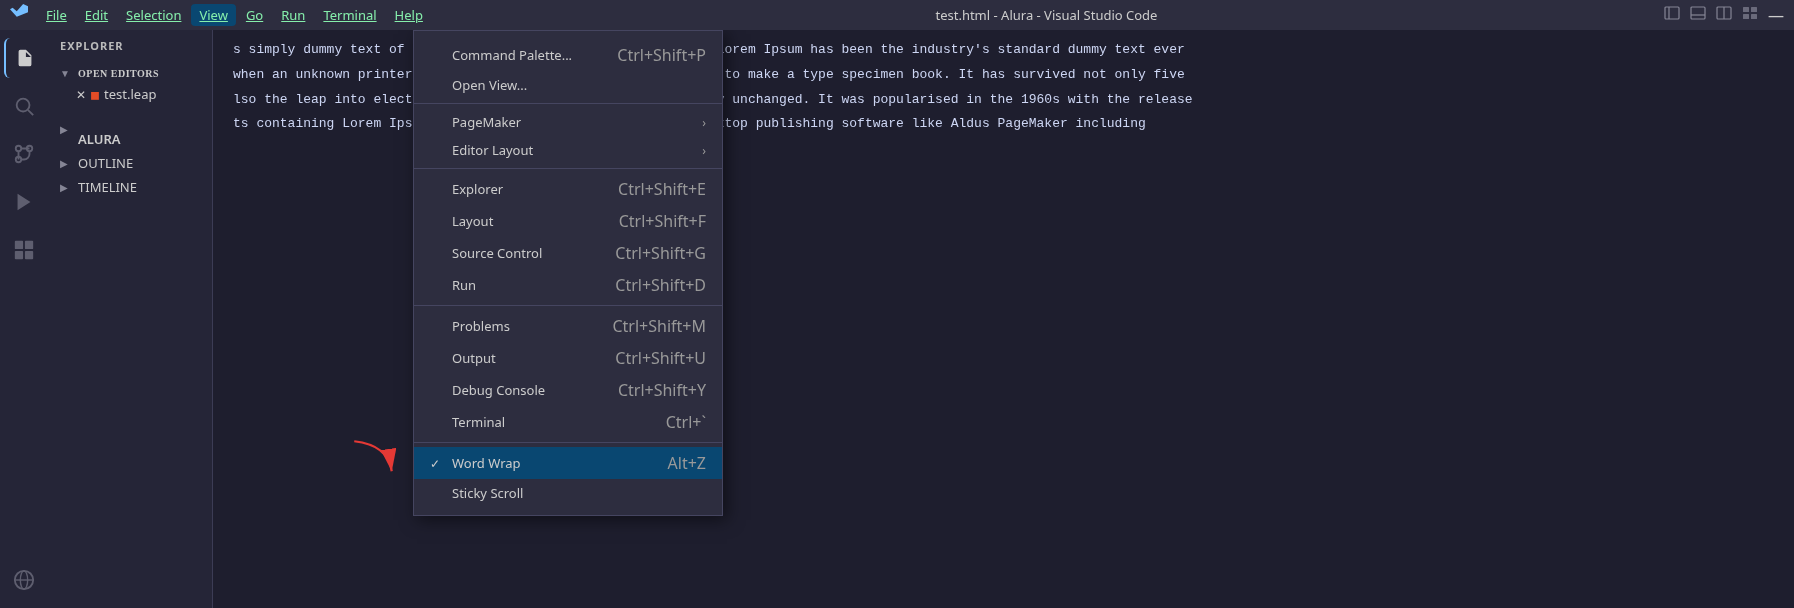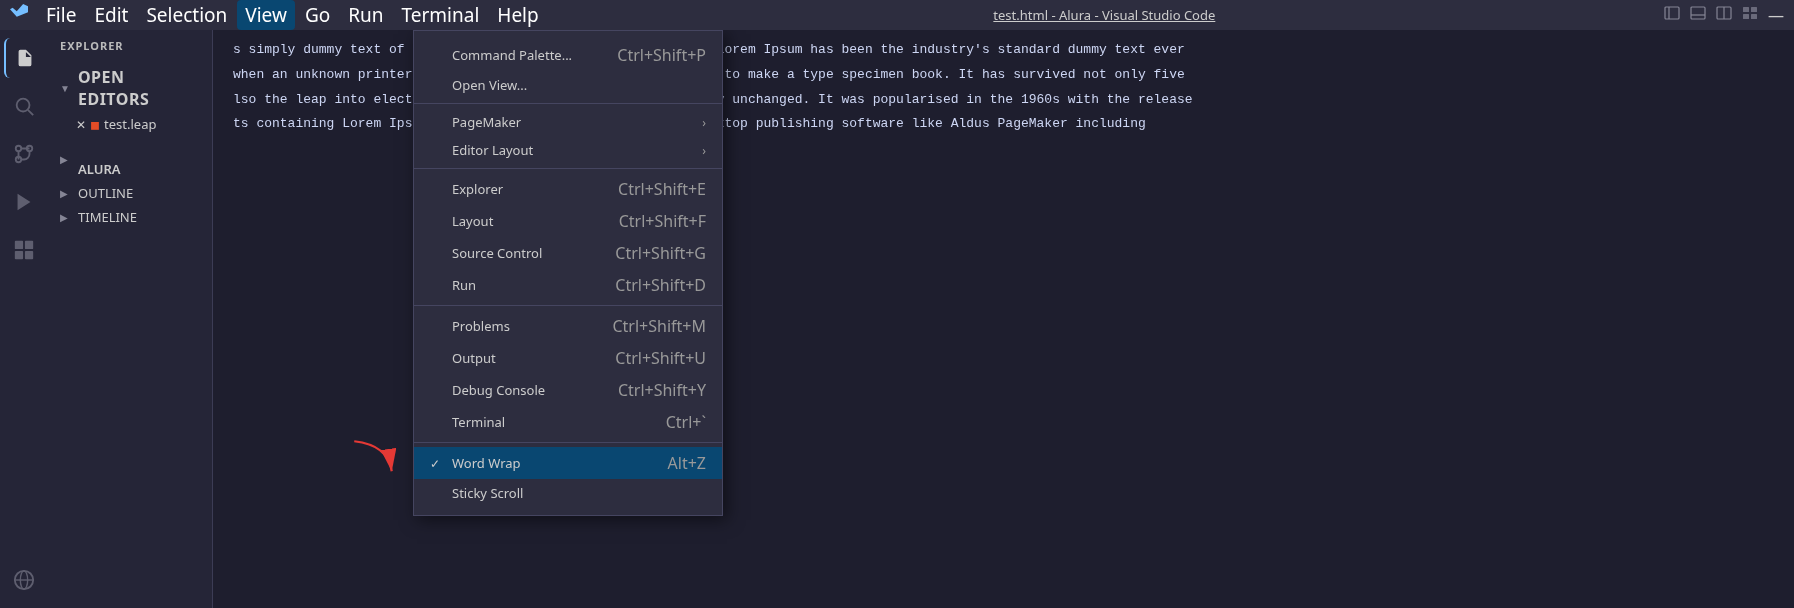--- a/index.html
+++ b/index.html
@@ -31,33 +31,33 @@
       gap: 10px;
     }
     .menu-bar {
       display: flex;
       gap: 2px;
     }
     .menu-item {
       padding: 2px 8px;
       border-radius: 4px;
       cursor: pointer;
-      color: #ffffff;
-      font-size: 19px;
+      color: #86efac;
+      font-size: 13px;
+      text-decoration: underline;
     }
     .menu-item:hover, .menu-item.active {
       background: #3c3c55;
     }
     .menu-item.active {
       background: #094771;
     }
     .title-center {
       color: #cccccc;
       font-size: 13px;
-      text-decoration: underline;
     }
     .title-bar-right {
       display: flex;
       align-items: center;
       gap: 8px;
     }
 
     
     .main-layout {
       display: flex;
@@ -349,21 +349,21 @@
       </svg>
     </div>
   </div>
 
   <div class="sidebar">
     <div class="sidebar-title">EXPLORER</div>
 
     <div class="sidebar-section">
       <div class="sidebar-item">
         <span class="chevron">▼</span>
-        <span style="font-size:16px;font-weight:700;letter-spacing:0.5px;">OPEN EDITORS</span>
+        <span style="font-size:10px;font-weight:700;letter-spacing:0.5px;font-family:Liberation Serif, serif;">OPEN EDITORS</span>
       </div>
       <div class="file-item">
         <span class="close-icon-small">✕</span>
         <span class="html-icon">◼</span>
         <span>test.leap</span>
       </div>
     </div>
 
     <div class="sidebar-item">
       <span class="chevron">▶</span>

